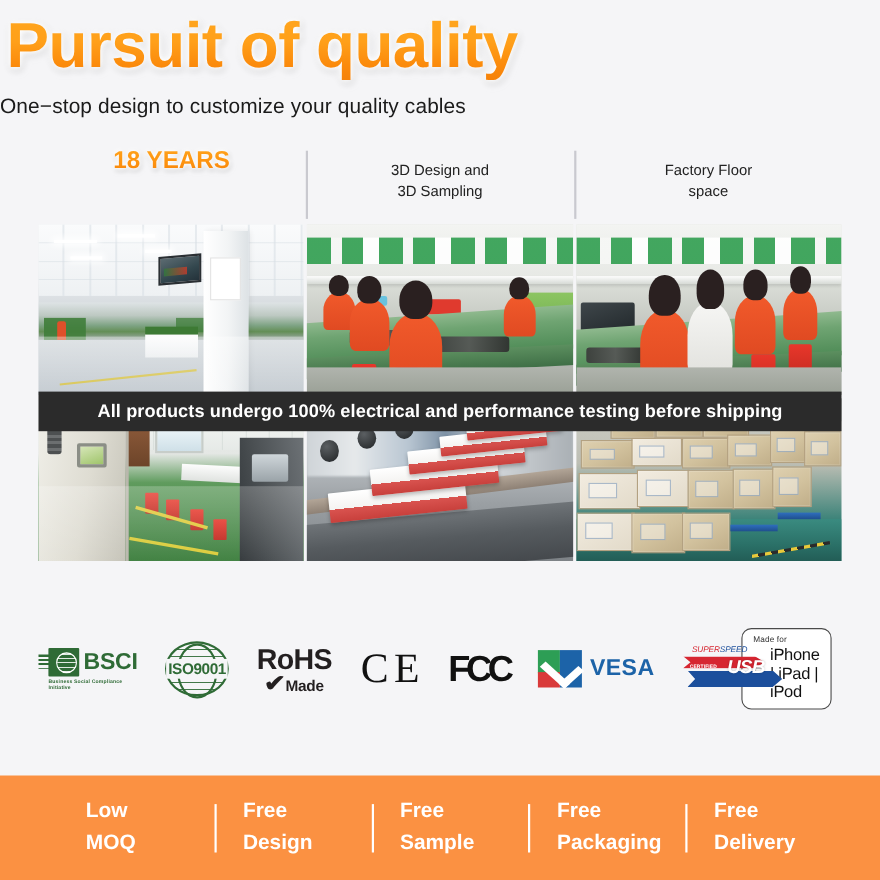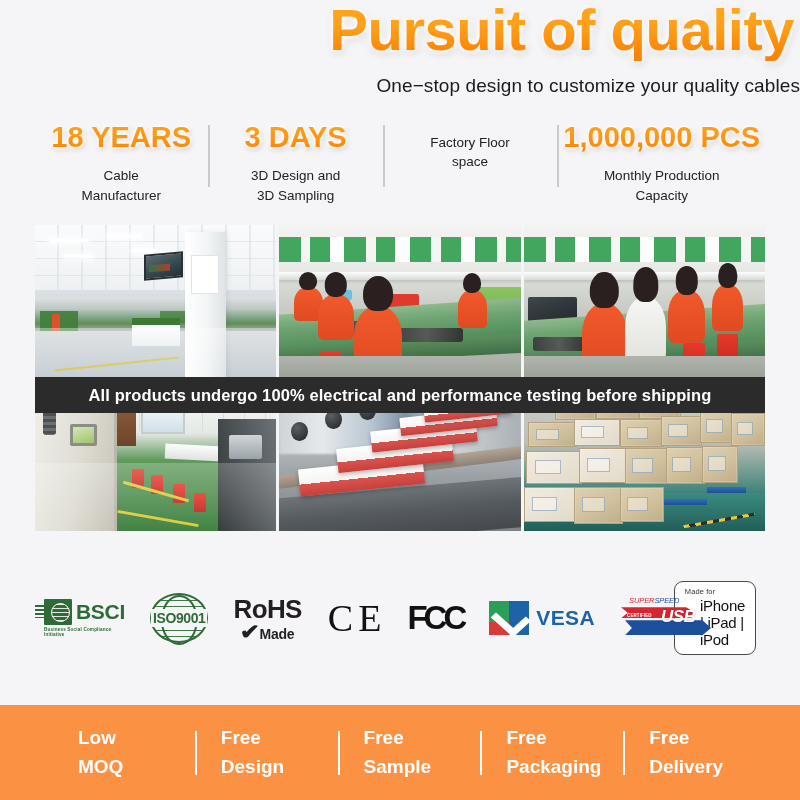--- a/index.html
+++ b/index.html
@@ -18,21 +18,22 @@
     width: 800px;
     height: 800px;
     position: relative;
     background: #f5f5f7;
     display: flex;
     flex-direction: column;
   }
 
   
   .header {
-    text-align: right;
+    text-align: left;
+    margin-top: 12px;
   }
 
   .headline {
     font-size: 58px;
     font-weight: bold;
     line-height: 1.05;
     letter-spacing: -0.5px;
     background: linear-gradient(180deg, #ffa61e 0%, #ffa01a 42%, #fb8a0b 78%, #f5820a 100%);
     -webkit-background-clip: text;
     background-clip: text;
@@ -71,21 +72,21 @@
     content: "";
     position: absolute;
     left: 0;
     top: 4px;
     width: 2px;
     height: 62px;
     background: #c9c9cf;
   }
 
   .stat-value {
-    font-size: 29px;
+    font-size: 22px;
     font-weight: bold;
     line-height: 1.15;
     background: linear-gradient(180deg, #ffa61e 0%, #fd920f 60%, #f5820a 100%);
     -webkit-background-clip: text;
     background-clip: text;
     color: transparent;
     -webkit-text-fill-color: transparent;
     display: inline-block;
     filter: drop-shadow(0 0 2px #ffffff) drop-shadow(0 0 2px #ffffff)
             drop-shadow(1px 2px 1.5px rgba(0,0,0,0.13));
@@ -574,36 +575,28 @@
 <div class="page">
 
   <div class="header">
     <div class="headline">Pursuit of quality</div>
     <div class="subhead">One−stop design to customize your quality cables</div>
   </div>
 
   <div class="stats">
     <div class="stat">
       <div class="stat-value">18 YEARS</div>
-      <div class="stat-label" style="white-space:pre-line">Cable
-Manufacturer</div>
     </div>
     <div class="stat">
-      <div class="stat-value">3 DAYS</div>
       <div class="stat-label" style="white-space:pre-line">3D Design and
 3D Sampling</div>
     </div>
     <div class="stat">
       <div class="stat-label" style="white-space:pre-line">Factory Floor
 space</div>
-    </div>
-    <div class="stat">
-      <div class="stat-value">1,000,000 PCS</div>
-      <div class="stat-label" style="white-space:pre-line">Monthly Production
-Capacity</div>
     </div>
   </div>
 
   <div class="gallery">
 
     <div class="grid-row top">
 
       <div class="photo p-floor">
         <div class="ceiling"></div>
         <div class="lamp" style="left:6%;top:9%;width:16%"></div>

